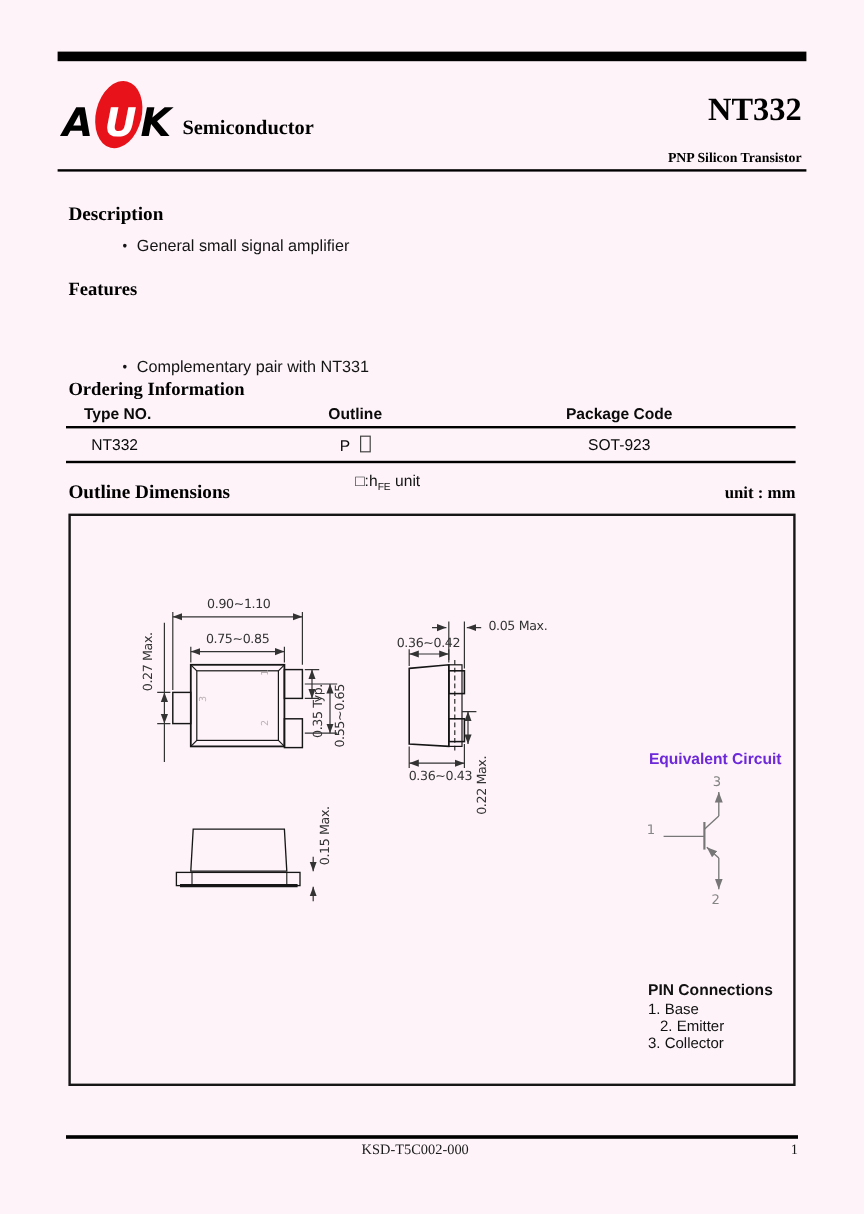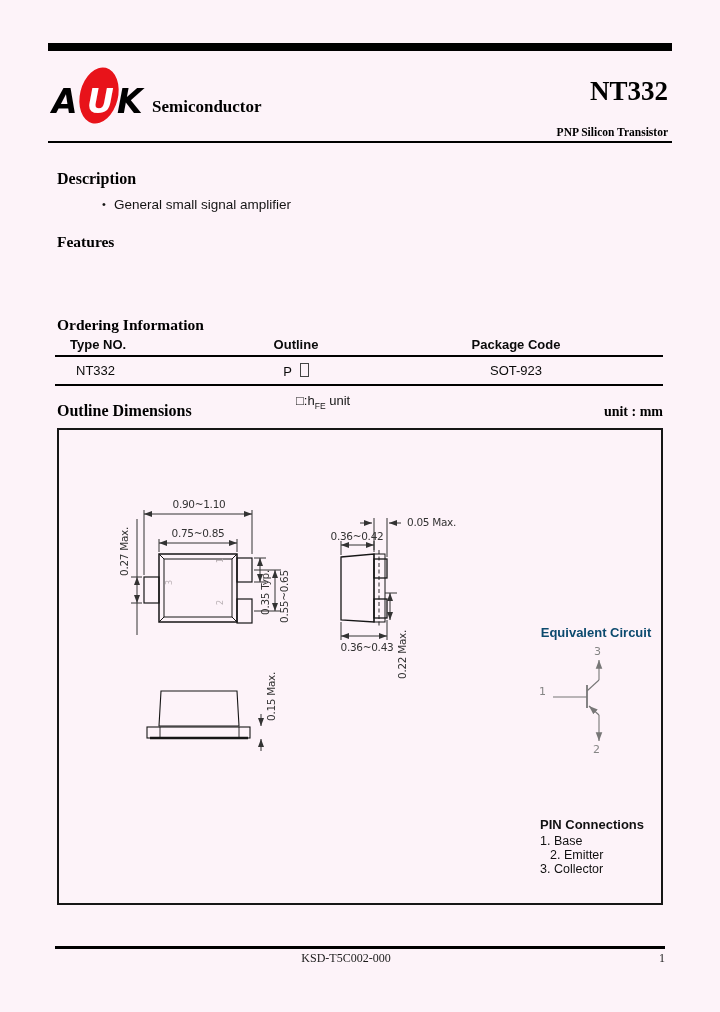--- a/index.html
+++ b/index.html
@@ -56,20 +56,23 @@
   <div class="abs serifh rgt" style="left:468px;top:126px;width:200px;font-size:11.5px;">PNP Silicon Transistor</div>
 
   <div class="abs bar" style="left:48px;top:141px;width:624px;height:2px;"></div>
 
   <div class="abs serifh" style="left:57px;top:170px;font-size:16px;">Description</div>
   <div class="bullet-line body-text" style="top:197px;">
     <span class="bullet-glyph">•</span><span>General small signal amplifier</span>
   </div>
 
   <div class="abs serifh" style="left:57px;top:233px;font-size:15.5px;">Features</div>
+  <div class="bullet-line body-text" style="top:298px;">
+    <span class="bullet-glyph">•</span><span>Complementary pair with NT331</span>
+  </div>
 
   <div class="abs serifh" style="left:57px;top:316px;font-size:15.5px;">Ordering Information</div>
   <div class="th" style="left:70px;top:337px;">Type NO.</div>
   <div class="th ctr" style="left:236px;top:337px;width:120px;">Outline</div>
   <div class="th ctr" style="left:451px;top:337px;width:130px;">Package Code</div>
   <div class="abs bar" style="left:55px;top:355px;width:608px;height:2px;"></div>
   <div class="td" style="left:76px;top:363px;">NT332</div>
   <div class="td ctr" style="left:236px;top:363px;width:120px;">
     <span>P</span><span class="mark-box"></span>
   </div>
@@ -178,21 +181,21 @@
     <div class="pinlbl" style="left:157px;top:128px;">1</div>
     <div class="pinlbl" style="left:157px;top:170px;">2</div>
 
     <div class="dimlbl ctr" style="left:266px;top:100px;width:64px;">0.36~0.42</div>
     <div class="dimlbl" style="left:348px;top:86px;">0.05 Max.</div>
     <div class="dimlbl ctr" style="left:276px;top:211px;width:64px;">0.36~0.43</div>
     <div class="vlbl" style="left:337px;top:193px;height:56px;">0.22 Max.</div>
 
     <div class="vlbl" style="left:206px;top:235px;height:56px;">0.15 Max.</div>
 
-    <div class="abs" style="left:476px;top:195px;width:122px;text-align:center;font-weight:bold;font-size:13px;color:#0c4a6e;">Equivalent Circuit</div>
+    <div class="abs" style="left:476px;top:195px;width:122px;text-align:center;font-weight:bold;font-size:13px;color:#6d28d9;">Equivalent Circuit</div>
     <div class="cirlbl" style="left:535px;top:215px;">3</div>
     <div class="cirlbl" style="left:480px;top:255px;">1</div>
     <div class="cirlbl" style="left:534px;top:313px;">2</div>
 
     <div class="abs" style="left:481px;top:387px;font-weight:bold;font-size:13px;color:#111;">PIN Connections</div>
     <div class="pc-item" style="left:481px;top:404px;">1. Base</div>
     <div class="pc-item" style="left:491px;top:418px;">2. Emitter</div>
     <div class="pc-item" style="left:481px;top:432px;">3. Collector</div>
   </div>
 

